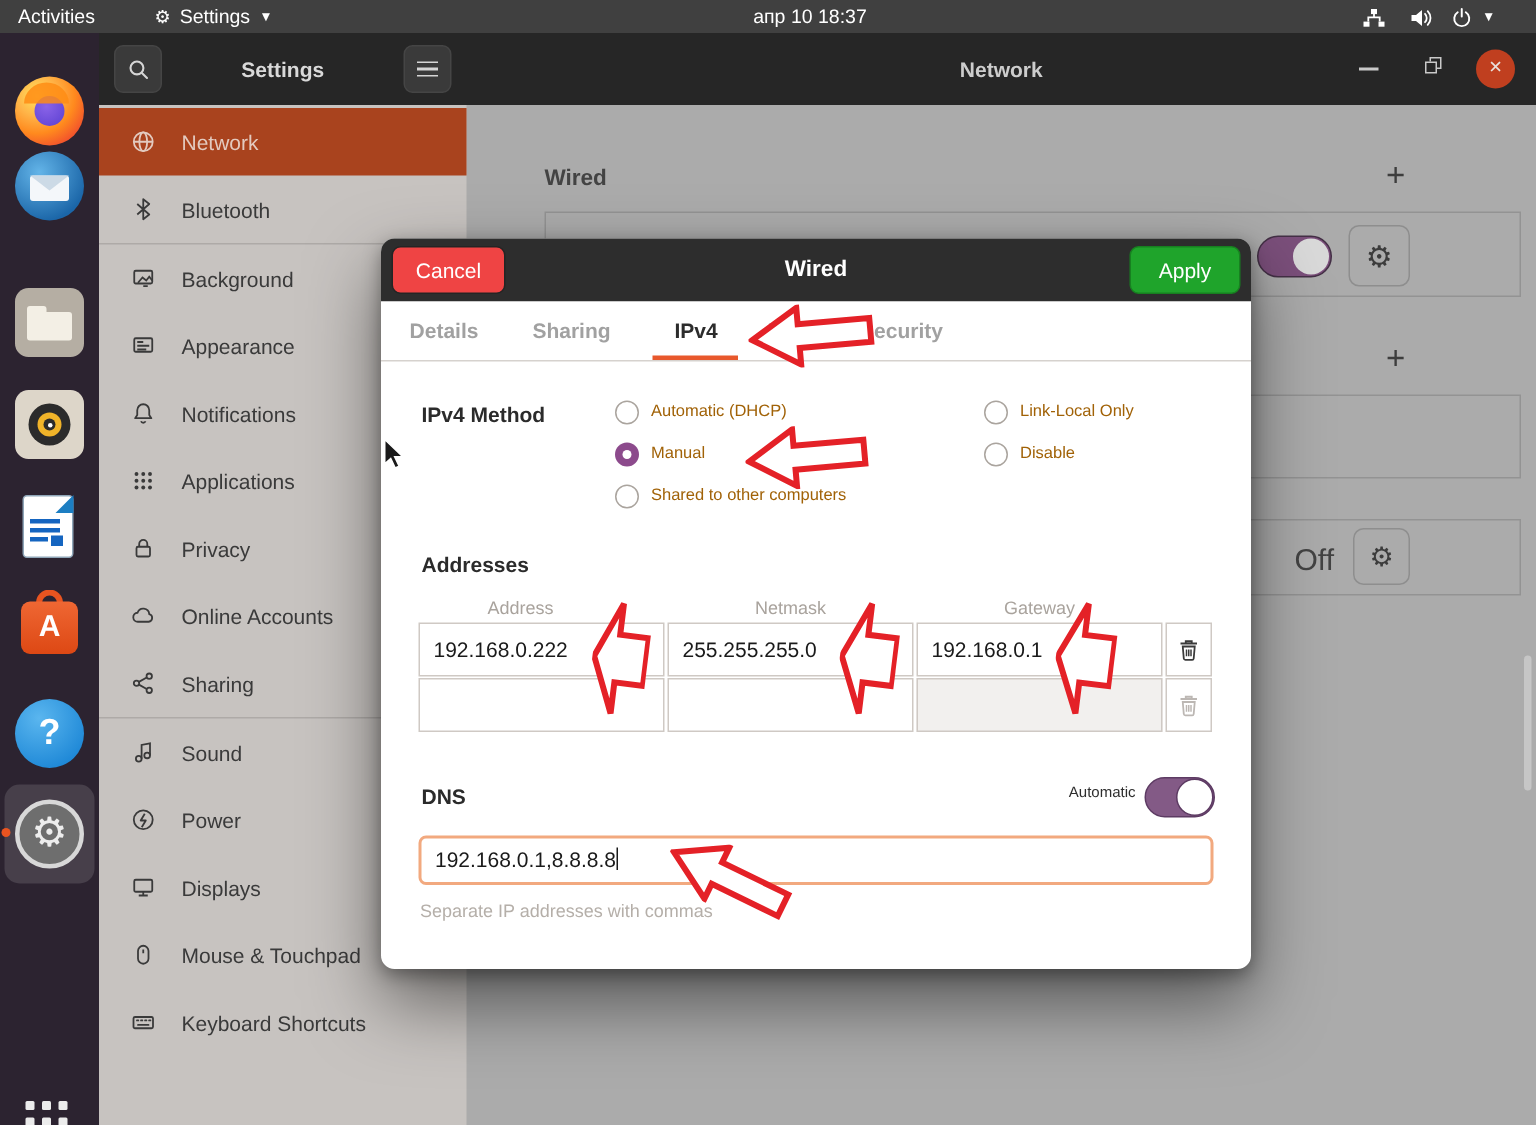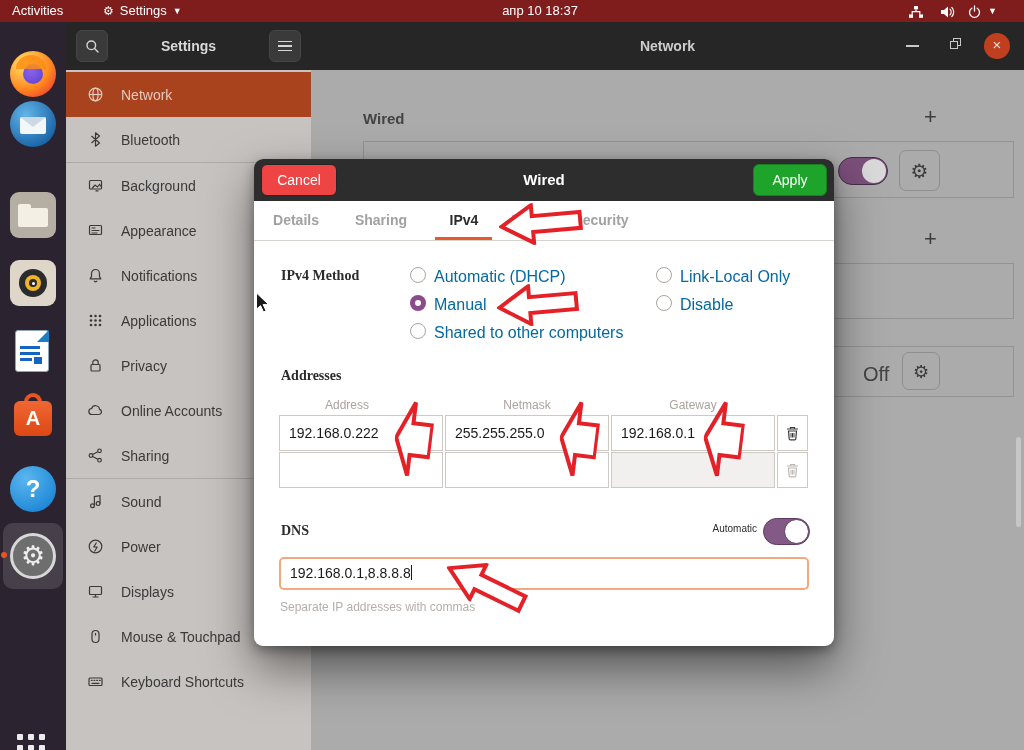--- a/index.html
+++ b/index.html
@@ -2,21 +2,21 @@
 <html><head>
 <meta charset="utf-8">
 <style>
   html,body{margin:0;padding:0;background:#000;}
   *{box-sizing:border-box;}
   #stage{position:relative;width:1024px;height:750px;overflow:hidden;
          font-family:"Liberation Sans",sans-serif;background:#ababab;}
   .abs{position:absolute;}
 
   
-  #topbar{left:0;top:0;width:1024px;height:22px;background:#7f1d1d;color:#fff;font-size:13px;}
+  #topbar{left:0;top:0;width:1024px;height:22px;background:#404040;color:#fff;font-size:13px;}
   #topbar .itm{position:absolute;top:0;height:22px;line-height:22px;}
 
   
   #dock{left:0;top:22px;width:66px;height:728px;background:#2c2330;}
   .dock-ic{position:absolute;left:10px;width:46px;height:46px;}
 
   
   #hdr{left:66px;top:22px;width:958px;height:48px;background:#262626;}
   .hdr-btn{position:absolute;width:32px;height:32px;top:8px;background:#3a3a3a;border:1px solid #454545;border-radius:6px;}
   .hdr-title{position:absolute;top:0;height:48px;line-height:48px;font-weight:bold;font-size:14px;color:#d9d9d9;text-align:center;}
@@ -44,25 +44,25 @@
               border-radius:6px;color:#fff;font-size:14px;text-align:center;line-height:30px;}
   #btn-apply{position:absolute;right:7px;top:5px;width:74px;height:32px;background:#1fa42b;border:1px solid #178020;
              border-radius:6px;color:#fff;font-size:14px;text-align:center;line-height:30px;}
   #dlg-title{position:absolute;left:0;top:0;width:100%;height:42px;line-height:42px;text-align:center;
              color:#fff;font-weight:bold;font-size:15px;}
   #tabrow{position:absolute;left:0;top:42px;width:100%;height:40px;background:#fff;border-bottom:1px solid #d6d2ce;}
   .tab{position:absolute;top:0;height:39px;line-height:39px;font-size:14px;font-weight:bold;color:#a1a1a1;text-align:center;}
   .tab.active{color:#2c2c2c;}
   .tab-underline{position:absolute;top:36px;height:3px;background:#e8582c;}
 
-  .dlg-label{position:absolute;font-size:14px;font-weight:bold;color:#2b2b2b;font-family:Liberation Serif, serif;}
+  .dlg-label{position:absolute;font-size:14px;font-weight:bold;color:#2b2b2b;}
   .radio{position:absolute;width:16px;height:16px;border-radius:50%;border:1px solid #aaa49e;background:#fff;}
   .radio.checked{border:none;background:#8c4a8c;}
   .radio.checked::after{content:"";position:absolute;left:5px;top:5px;width:6px;height:6px;border-radius:50%;background:#fff;}
-  .radio-lbl{position:absolute;font-size:16px;color:#0369a1;}
+  .radio-lbl{position:absolute;font-size:11px;color:#a16207;}
 
   .col-lbl{position:absolute;font-size:12px;color:#a9a39d;text-align:center;width:164px;}
   .cell{position:absolute;width:164px;height:36px;border:1px solid #cfc9c4;background:#fff;
         font-size:14px;color:#1a1a1a;line-height:34px;padding-left:9px;}
   .cell.gray{background:#f2f0ee;}
   .trash-cell{position:absolute;width:31px;height:36px;border:1px solid #cfc9c4;background:#fff;
               display:flex;align-items:center;justify-content:center;}
 
   #dns-input{position:absolute;left:25px;top:398px;width:530px;height:33px;border:2px solid #f2a97f;border-radius:5px;
              background:#fff;font-size:14px;color:#1a1a1a;line-height:29px;padding-left:9px;}

